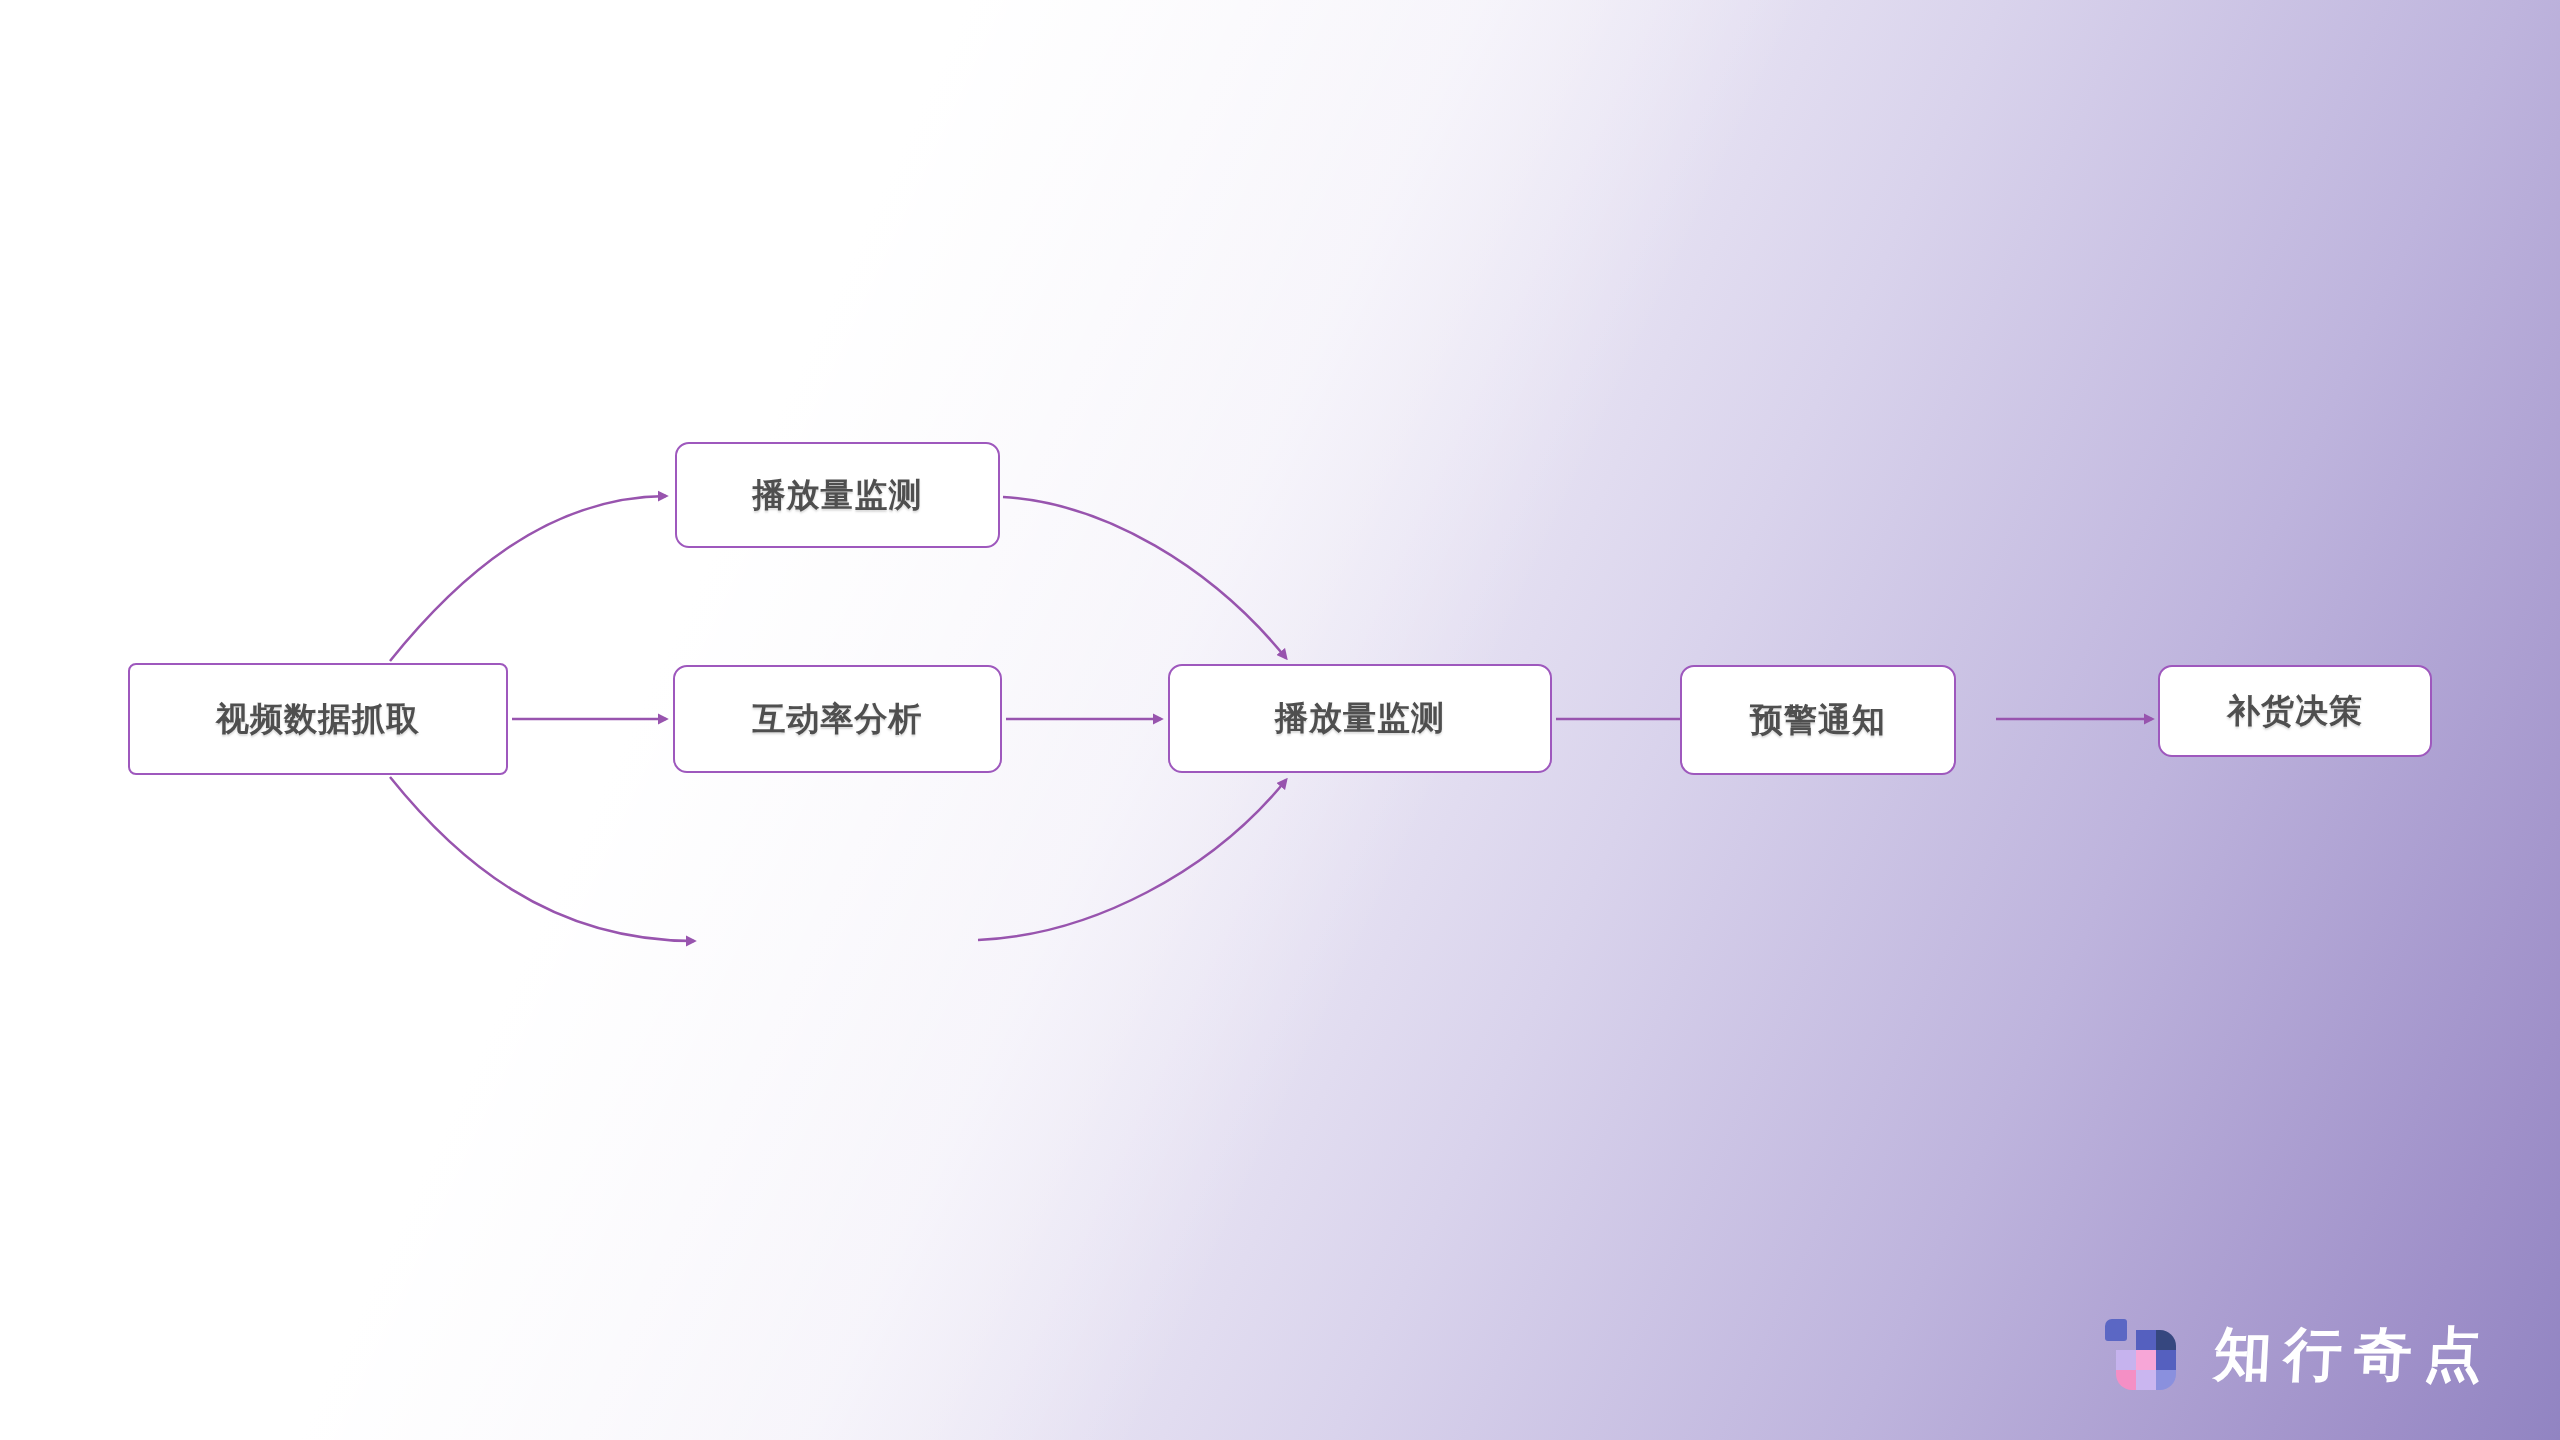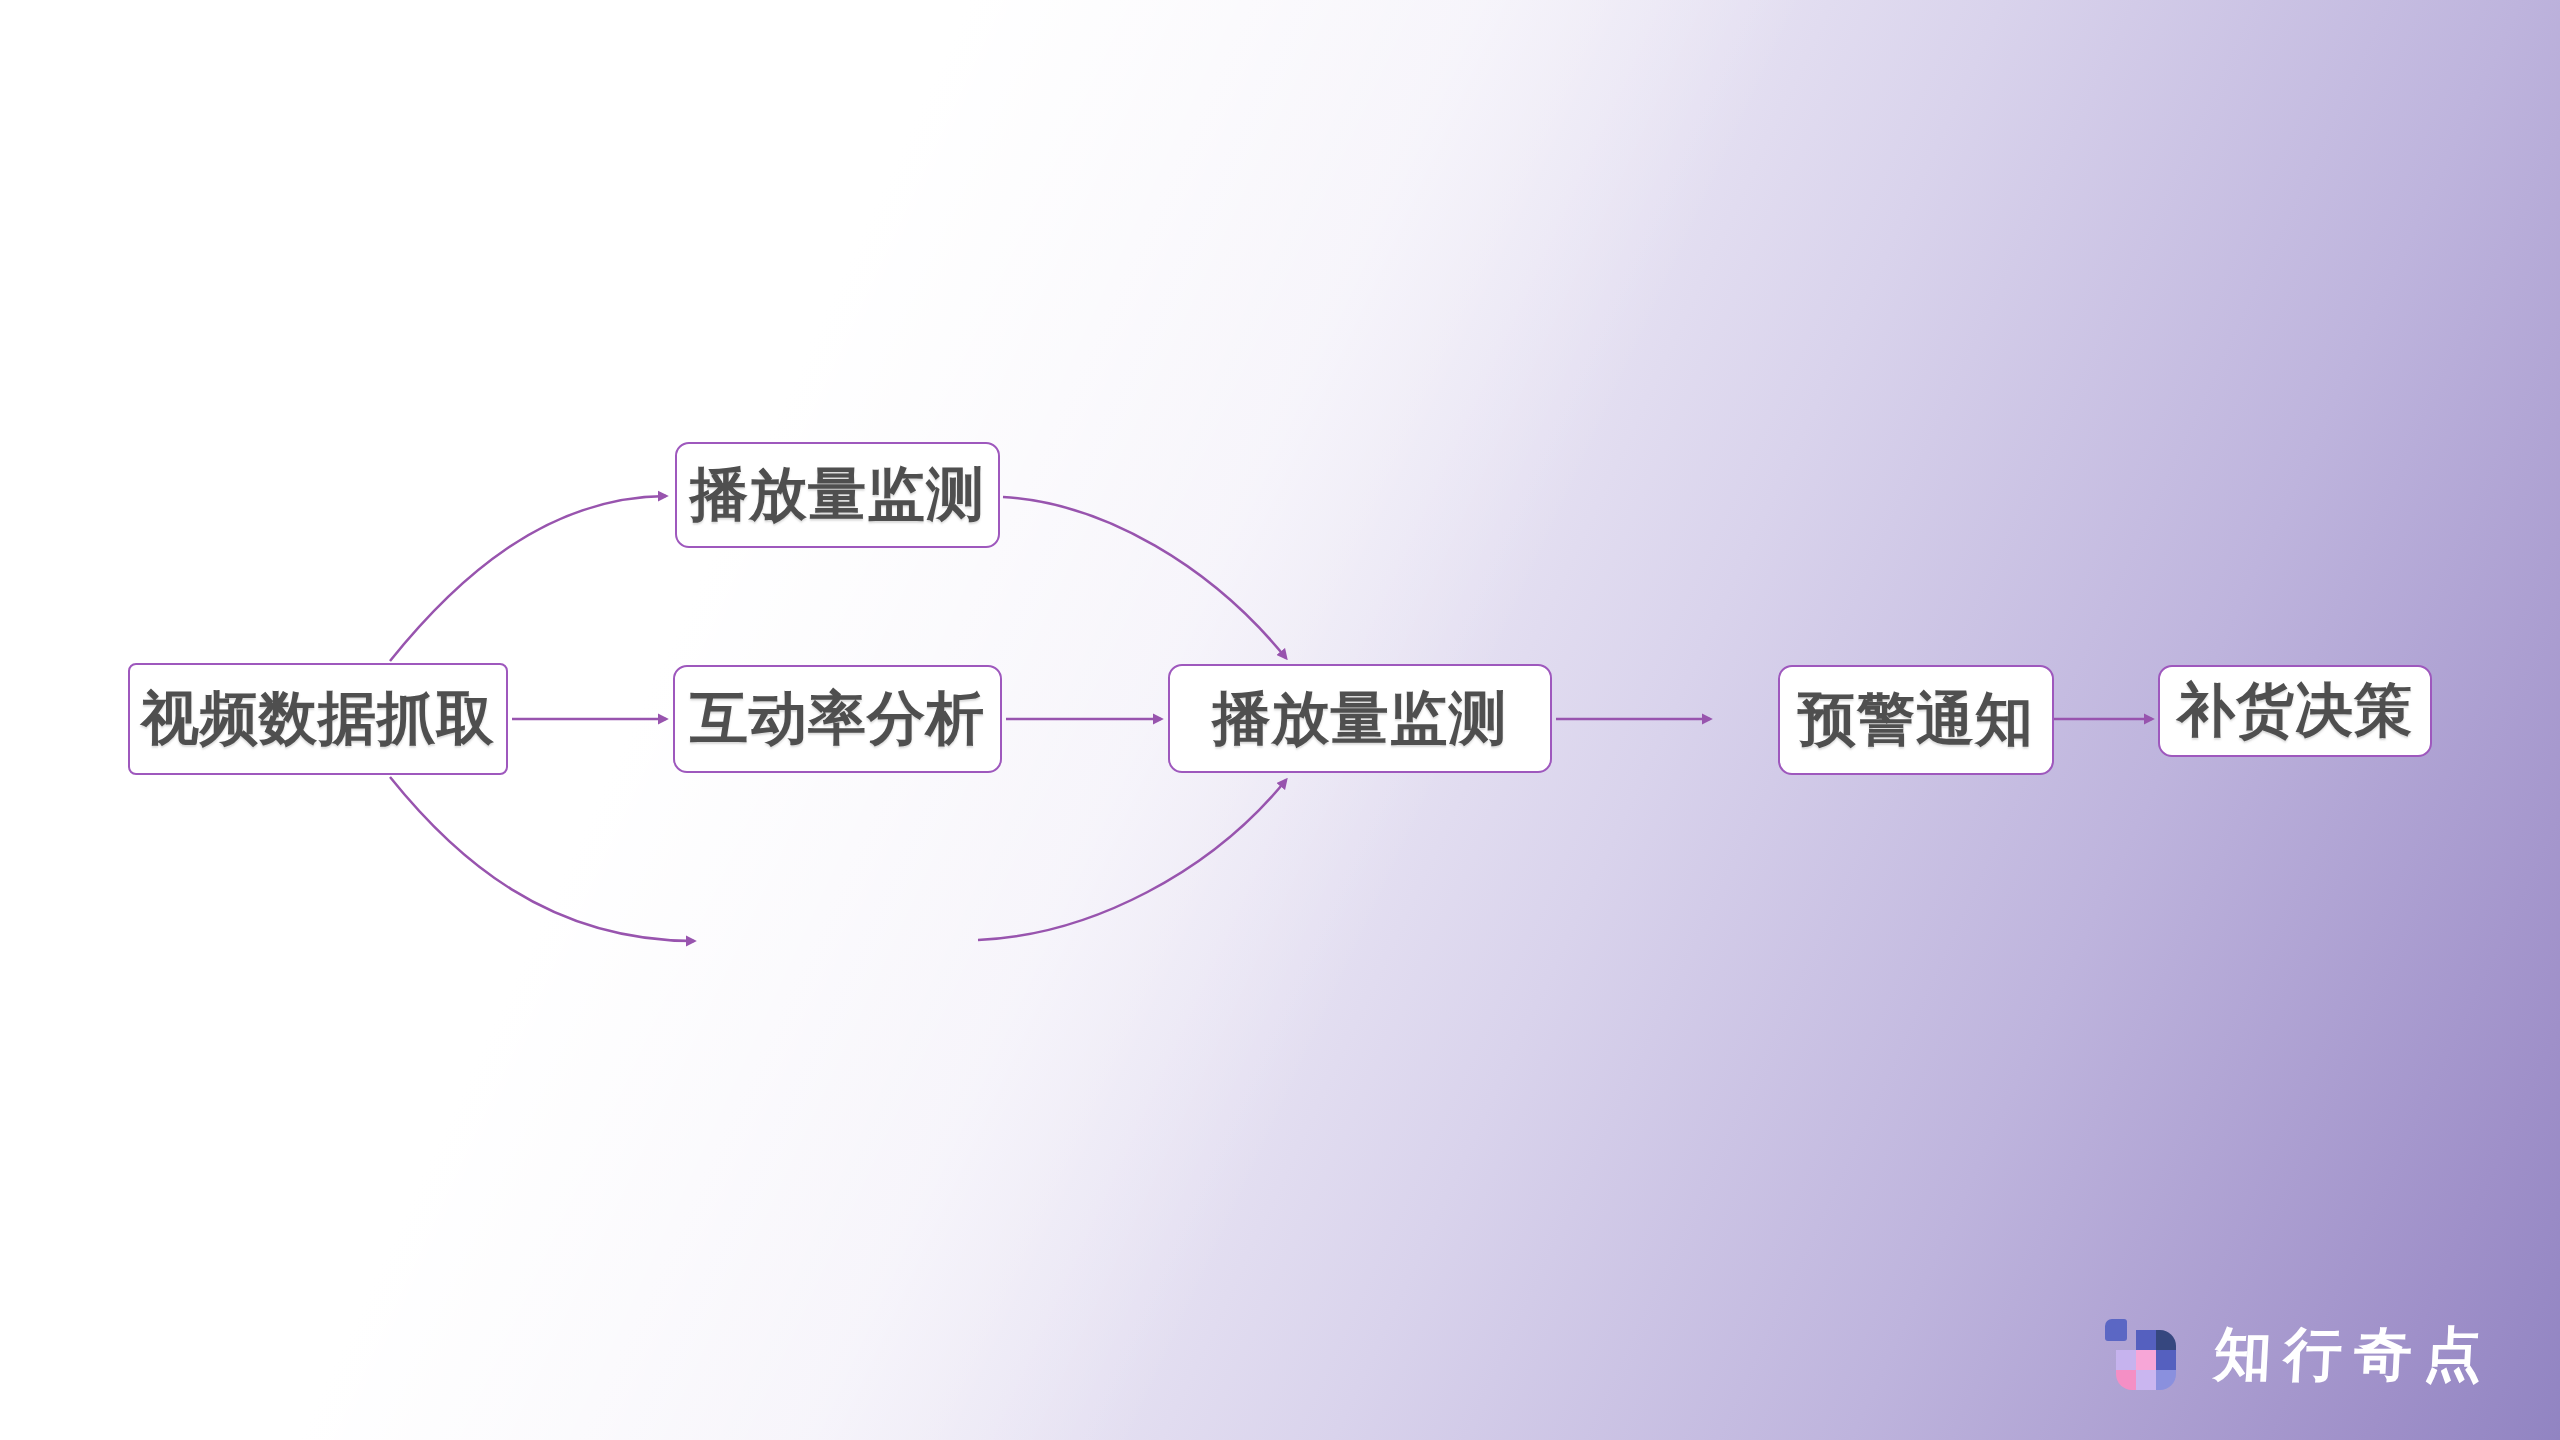--- a/index.html
+++ b/index.html
@@ -17,21 +17,21 @@
   .edge{fill:none;stroke:var(--edge-stroke,#9854ae);stroke-width:2.5;}
   #arrowhead path{fill:var(--edge-stroke,#9854ae);}
   .node{
     position:absolute;box-sizing:border-box;
     background:var(--node-background,#ffffff);
     border:2.5px solid var(--node-border,#9e58bd);
     border-radius:14px;
     display:flex;align-items:center;justify-content:center;
   }
   .node-label{
-    font-size:58px;font-weight:700;letter-spacing:1px;
+    font-size:33px;font-weight:700;letter-spacing:1px;
     color:var(--node-text,#4f4f4f);
     text-shadow:0 2px 2px rgba(110,110,110,0.25);
     white-space:nowrap;
   }
   .logo{
     position:absolute;left:2105px;top:1318px;height:72px;
     display:flex;align-items:center;gap:38px;
   }
   .logo-icon{position:relative;width:71px;height:72px;flex:0 0 auto;}
   .icon-small{
@@ -82,21 +82,21 @@
 
   <div class="node" style="left:673px;top:665px;width:329px;height:108px;">
     <span class="node-label">互动率分析</span>
   </div>
 
 
   <div class="node" style="left:1168px;top:664px;width:384px;height:109px;">
     <span class="node-label">播放量监测</span>
   </div>
 
-  <div class="node" style="left:1778px;top:665px;width:276px;height:110px;">
+  <div class="node" style="left:1680px;top:665px;width:276px;height:110px;">
     <span class="node-label">预警通知</span>
   </div>
 
   <div class="node" style="left:2158px;top:665px;width:274px;height:92px;">
     <span class="node-label">补货决策</span>
   </div>
 
   <div class="logo">
     <div class="logo-icon">
       <div class="icon-small" style="background: rgb(91, 103, 196);"></div>

